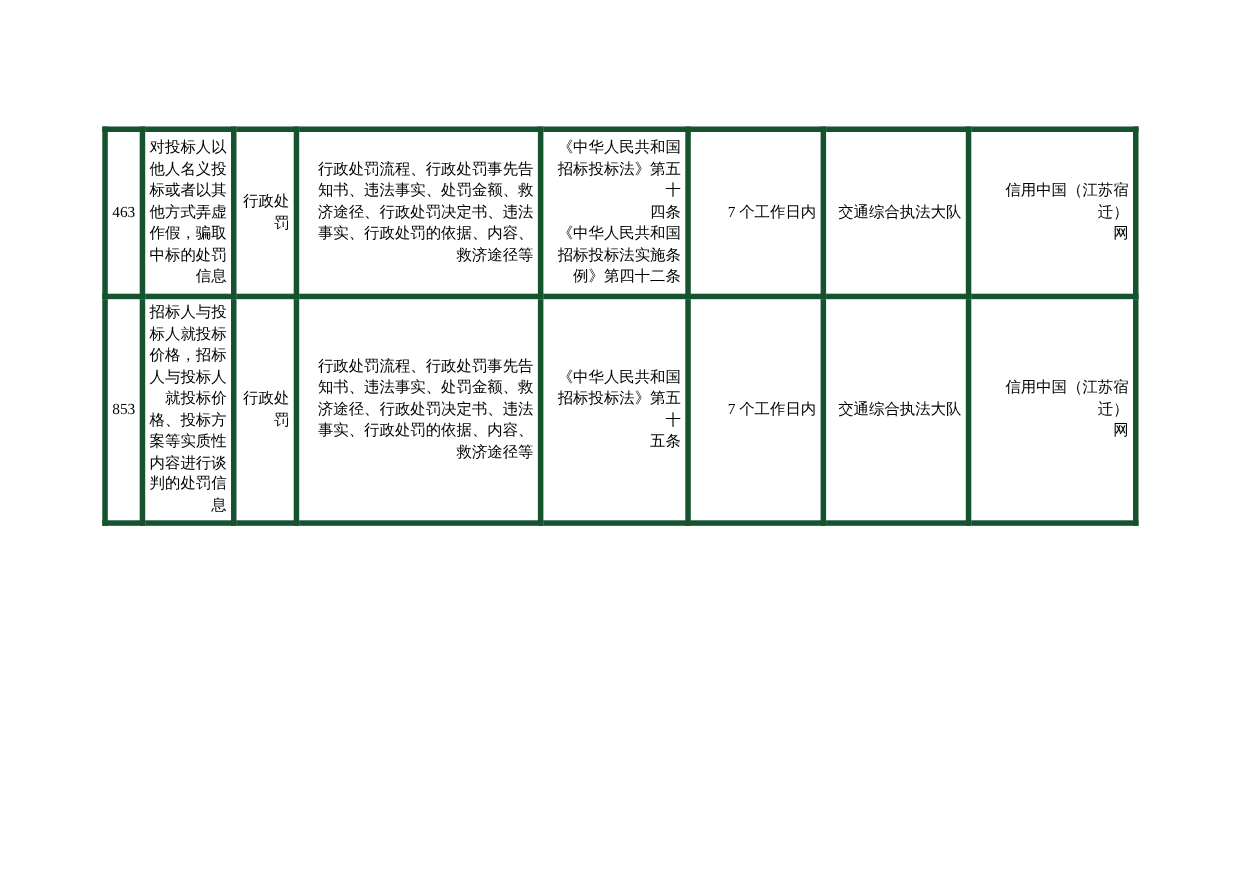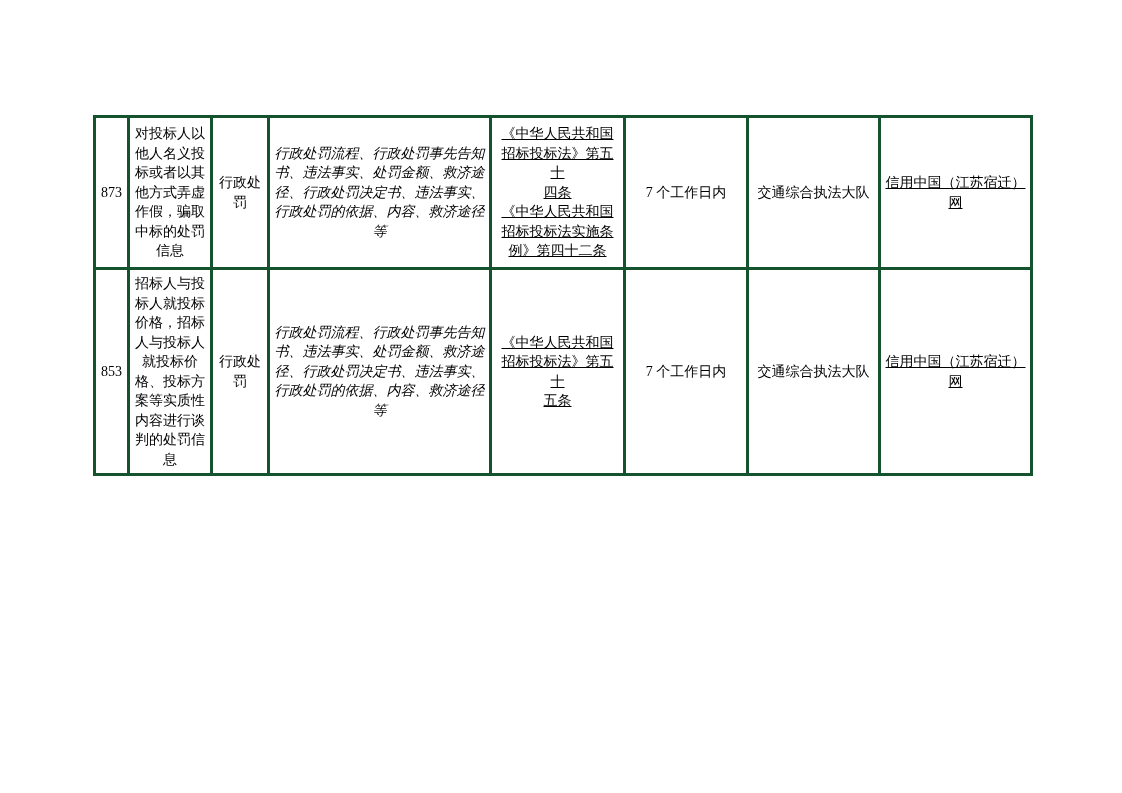--- a/index.html
+++ b/index.html
@@ -20,55 +20,54 @@
     position: absolute;
     left: 93px;
     top: 115px;
     width: 937px;
     border-collapse: collapse;
     table-layout: fixed;
     font-size: 14px;
     line-height: 19.5px;
   }
   table.doc-table td {
-    border: 3px solid #14532d;
+    border: 5px solid #14532d;
     vertical-align: middle;
-    text-align: center;
+    text-align: right;
     padding: 2px 4px;
     box-sizing: border-box;
     overflow: hidden;
   }
   tr.row-463 { height: 152px; }
   tr.row-464 { height: 206px; }
   td.cell-item { padding: 2px 3px; }
-  td.cell-process { padding: 2px 3px; font-style: italic; }
+  td.cell-process { padding: 2px 3px; }
   td.cell-legal,
   td.cell-site {
     white-space: pre-line;
-    text-decoration: underline;
   }
 </style>
 </head>
 <body>
 
 <div class="page">
   <table class="doc-table">
     <colgroup>
       <col style="width:34px">
       <col style="width:83px">
       <col style="width:57px">
       <col style="width:222px">
       <col style="width:134px">
       <col style="width:123px">
       <col style="width:132px">
       <col style="width:152px">
     </colgroup>
     <tbody>
       <tr class="row-463">
-        <td class="cell-seq">873</td>
+        <td class="cell-seq">463</td>
         <td class="cell-item">对投标人以他人名义投标或者以其他方式弄虚作假，骗取中标的处罚信息</td>
         <td class="cell-category">行政处罚</td>
         <td class="cell-process">行政处罚流程、行政处罚事先告知书、违法事实、处罚金额、救济途径、行政处罚决定书、违法事实、行政处罚的依据、内容、救济途径等</td>
         <td class="cell-legal">《中华人民共和国
 招标投标法》第五十
 四条
 《中华人民共和国
 招标投标法实施条
 例》第四十二条</td>
         <td class="cell-time">7 个工作日内</td>

